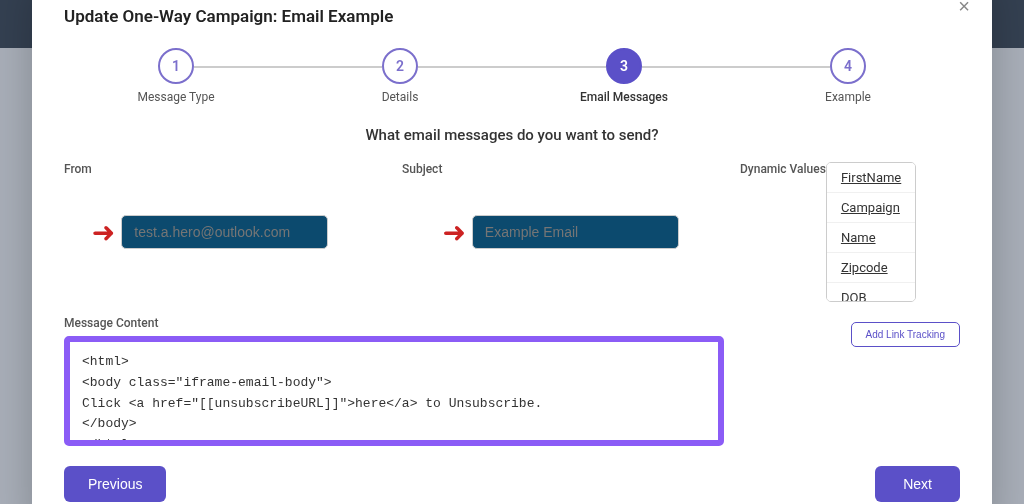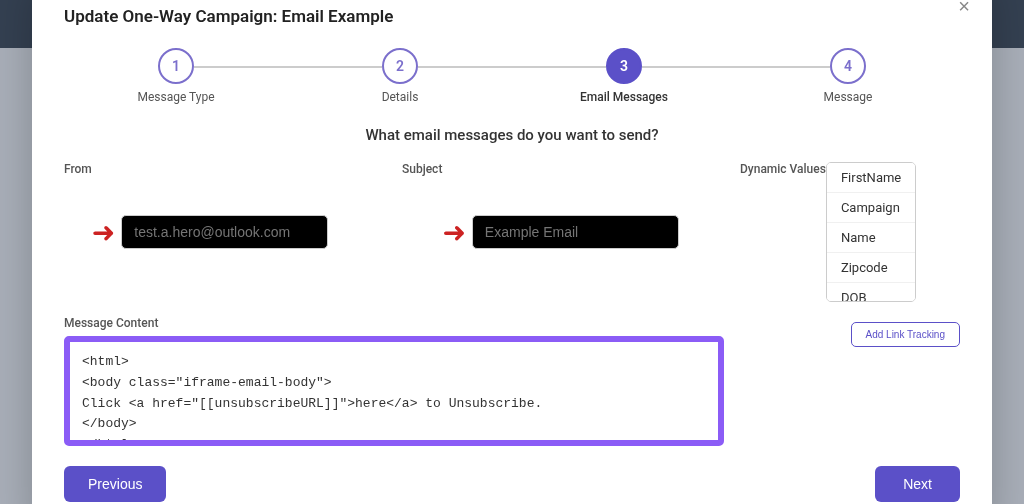--- a/index.html
+++ b/index.html
@@ -156,37 +156,38 @@
       font-weight: 500;
     }
 
     .form-input {
       border: 1px solid #ccc;
       border-radius: 5px;
       padding: 8px 12px;
       font-size: 14px;
       color: #999;
       outline: none;
-      background: #000000;
+      background: #0c4a6e;
     }
 
     
     .dynamic-values-box {
       border: 1px solid #ccc;
       border-radius: 5px;
       overflow-y: auto;
       height: 140px;
       background: #fff;
     }
 
     .dynamic-value-item {
       padding: 7px 14px;
       font-size: 13px;
       color: #333;
       border-bottom: 1px solid #f0f0f0;
+      text-decoration: underline;
     }
 
     .dynamic-value-item:last-child {
       border-bottom: none;
     }
 
     
     .message-content-label {
       font-size: 12px;
       color: #555;
@@ -324,21 +325,21 @@
         <div class="step-circle active">
           <span>3</span>
         </div>
         <div class="step-label active">Email Messages</div>
         <div class="step-line"></div>
       </div>
       <div class="step-item">
         <div class="step-circle">
           <span>4</span>
         </div>
-        <div class="step-label">Message</div>
+        <div class="step-label">Example</div>
       </div>
     </div>
 
     <div class="question-text">What email messages do you want to send?</div>
 
     <div class="form-row">
 
       <div class="form-group">
         <div class="form-label">From</div>
         <div class="input-with-arrow">

